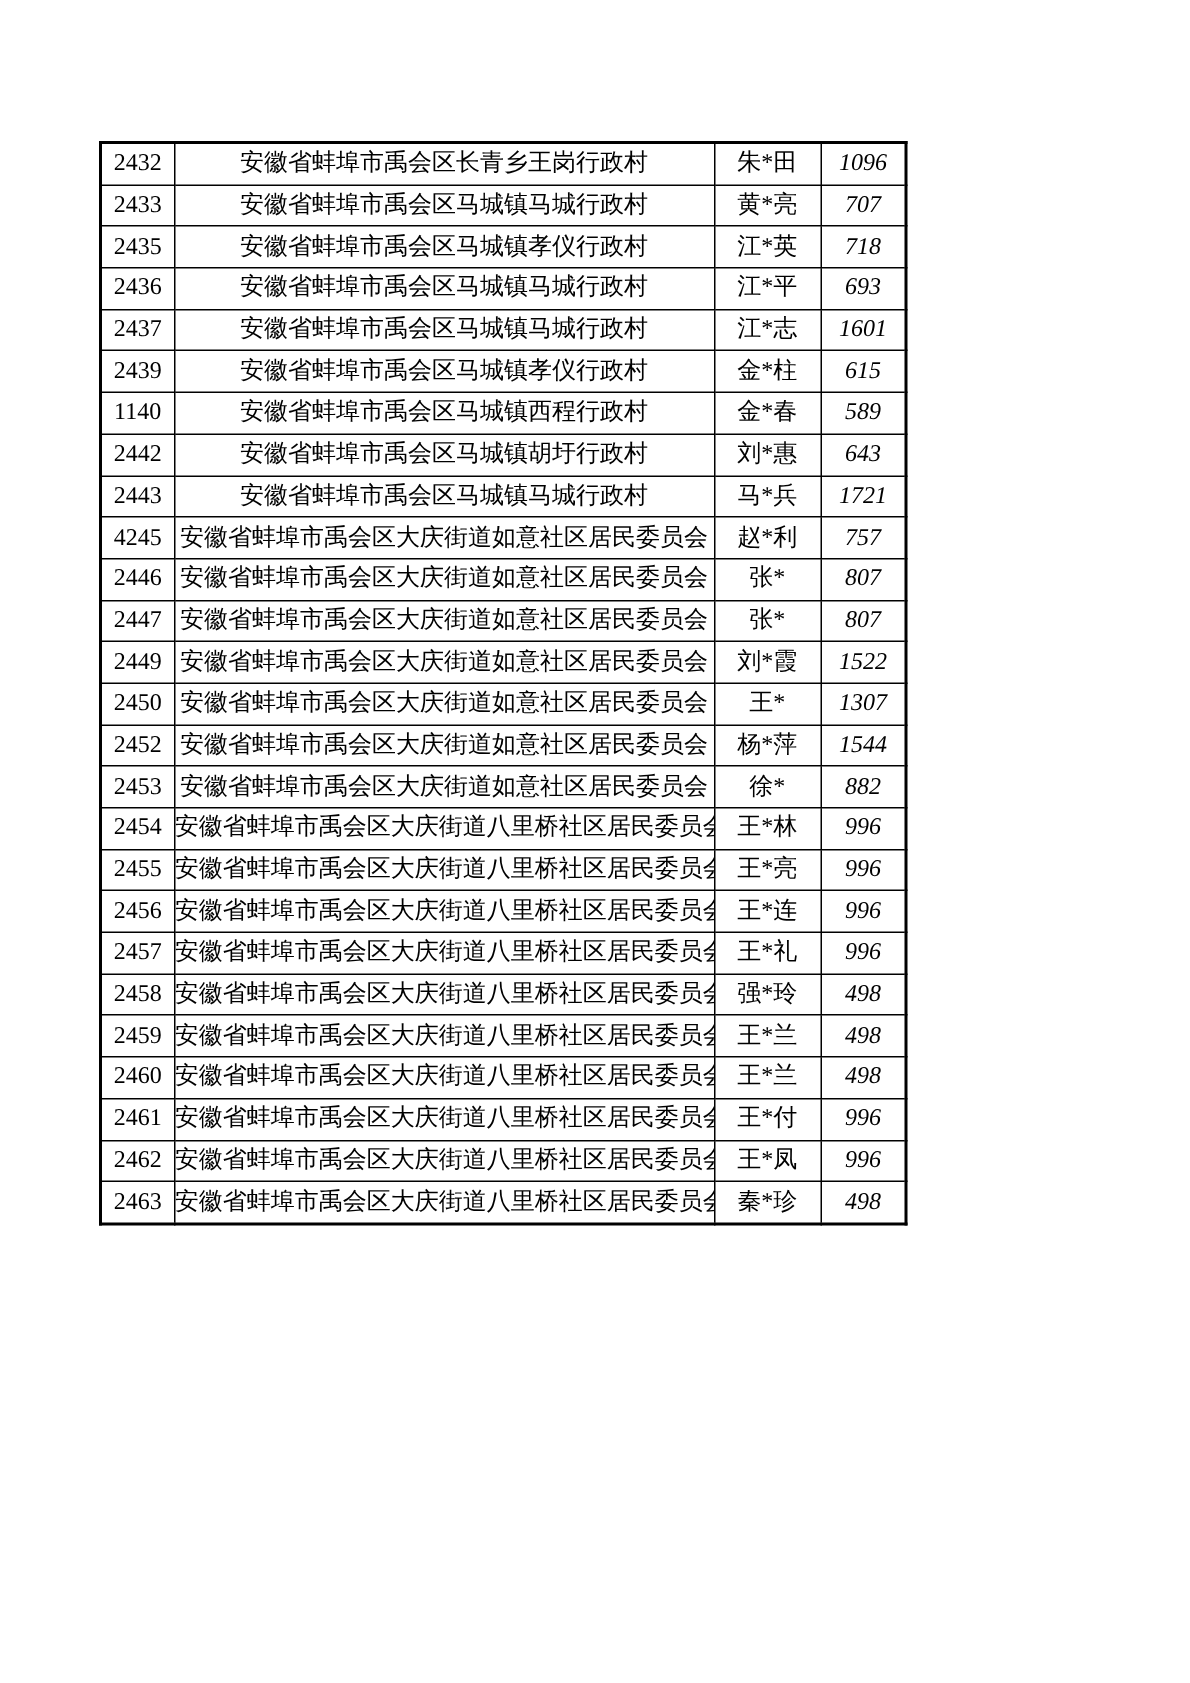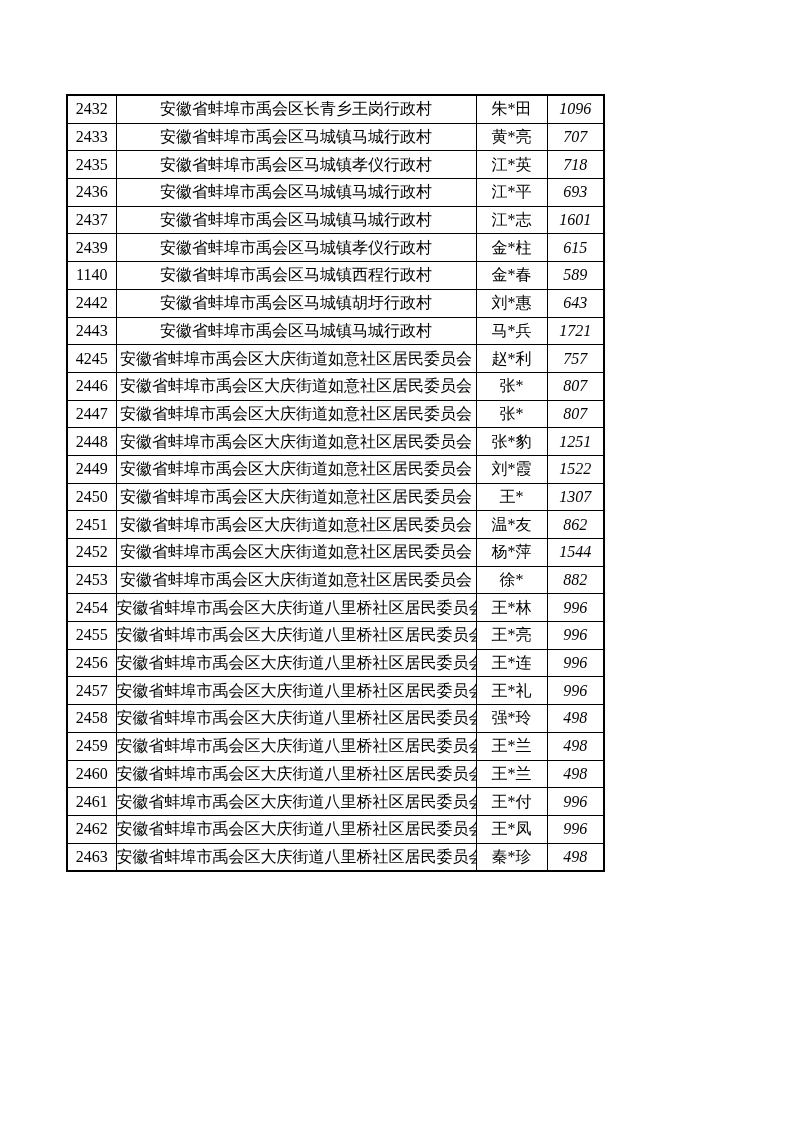--- a/index.html
+++ b/index.html
@@ -120,42 +120,30 @@
           <td class="col-name">张*</td>
           <td class="col-value">807</td>
         </tr>
         <tr>
           <td class="col-index">2447</td>
           <td class="col-address">安徽省蚌埠市禹会区大庆街道如意社区居民委员会</td>
           <td class="col-name">张*</td>
           <td class="col-value">807</td>
         </tr>
         <tr>
-          <td class="col-index">2448</td>
-          <td class="col-address">安徽省蚌埠市禹会区大庆街道如意社区居民委员会</td>
-          <td class="col-name">张*豹</td>
-          <td class="col-value">1251</td>
-        </tr>
-        <tr>
           <td class="col-index">2449</td>
           <td class="col-address">安徽省蚌埠市禹会区大庆街道如意社区居民委员会</td>
           <td class="col-name">刘*霞</td>
           <td class="col-value">1522</td>
         </tr>
         <tr>
           <td class="col-index">2450</td>
           <td class="col-address">安徽省蚌埠市禹会区大庆街道如意社区居民委员会</td>
           <td class="col-name">王*</td>
           <td class="col-value">1307</td>
-        </tr>
-        <tr>
-          <td class="col-index">2451</td>
-          <td class="col-address">安徽省蚌埠市禹会区大庆街道如意社区居民委员会</td>
-          <td class="col-name">温*友</td>
-          <td class="col-value">862</td>
         </tr>
         <tr>
           <td class="col-index">2452</td>
           <td class="col-address">安徽省蚌埠市禹会区大庆街道如意社区居民委员会</td>
           <td class="col-name">杨*萍</td>
           <td class="col-value">1544</td>
         </tr>
         <tr>
           <td class="col-index">2453</td>
           <td class="col-address">安徽省蚌埠市禹会区大庆街道如意社区居民委员会</td>

